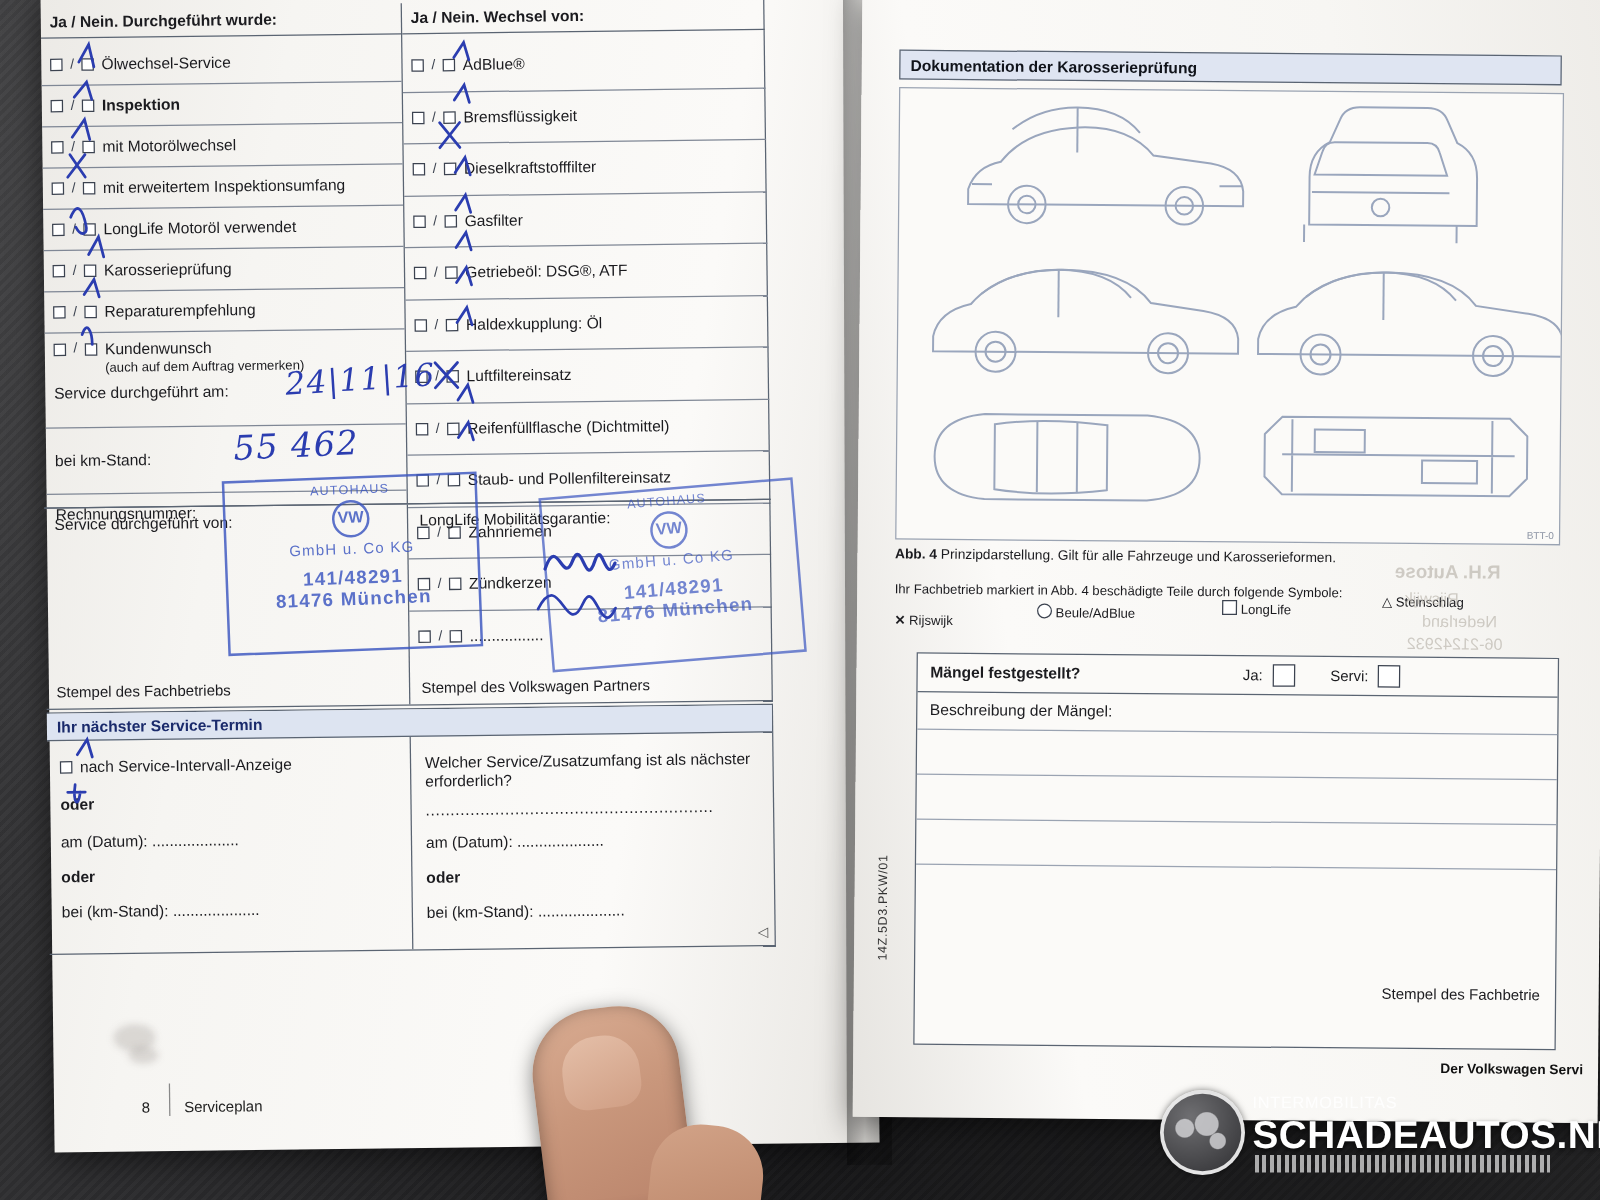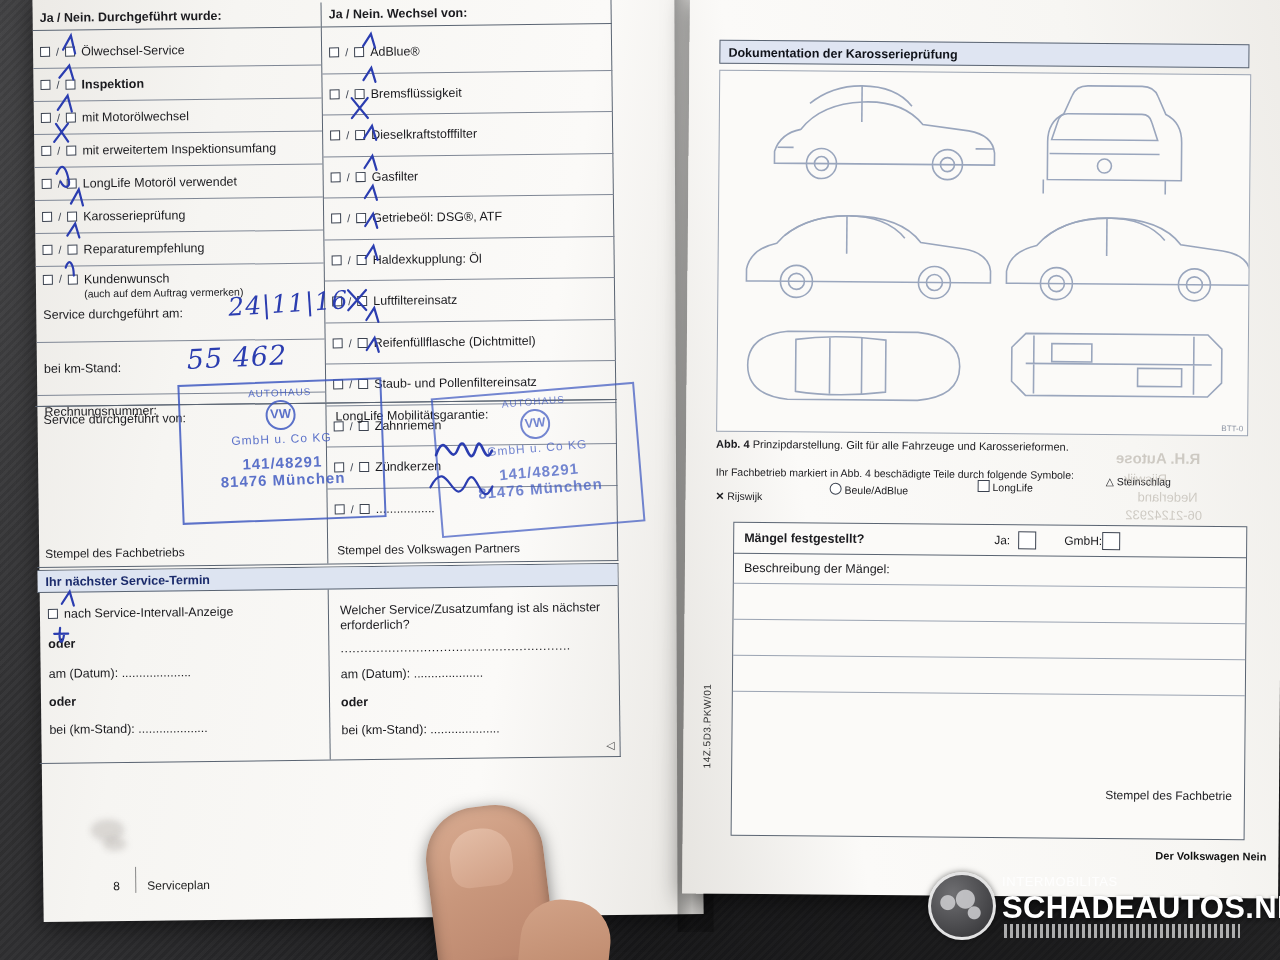--- a/index.html
+++ b/index.html
@@ -501,34 +501,34 @@
       <div class="mark" style="left:420px;top:478px;">
         <span>△</span>
         <span>Steinschlag</span>
       </div>
 
       <div class="maengel" style="left:48px;top:528px;width:512px;height:312px;">
         <div style="position:absolute;left:0;top:0;right:0;height:30px;border-bottom:1px solid #5a6472;">
           <span style="position:absolute;left:10px;top:8px;font-size:12.5px;font-weight:bold;">Mängel festgestellt?</span>
           <span style="position:absolute;left:260px;top:8px;font-size:12px;">Ja:</span>
           <span style="position:absolute;left:284px;top:6px;width:16px;height:16px;border:1.5px solid #3c4350;background:#fff;"></span>
-          <span style="position:absolute;left:330px;top:8px;font-size:12px;">GmbH:</span>
+          <span style="position:absolute;left:330px;top:8px;font-size:12px;">Servi:</span>
           <span style="position:absolute;left:368px;top:6px;width:16px;height:16px;border:1.5px solid #3c4350;background:#fff;"></span>
         </div>
         <div style="position:absolute;left:10px;top:38px;font-size:12.5px;">Beschreibung der Mängel:</div>
         <div style="position:absolute;left:0;top:60px;right:0;height:1px;background:#9aa3b2;"></div>
         <div style="position:absolute;left:0;top:96px;right:0;height:1px;background:#9aa3b2;"></div>
         <div style="position:absolute;left:0;top:132px;right:0;height:1px;background:#9aa3b2;"></div>
         <div style="position:absolute;left:0;top:168px;right:0;height:1px;background:#9aa3b2;"></div>
         <div style="position:absolute;right:12px;bottom:36px;font-size:12px;">Stempel des Fachbetrie</div>
       </div>
 
       <div class="vert" style="left:18px;top:690px;">14Z.5D3.PKW/01</div>
 
-      <div class="footer-right" style="right:12px;bottom:36px;">Der Volkswagen Nein</div>
+      <div class="footer-right" style="right:12px;bottom:36px;">Der Volkswagen Servi</div>
 
       <div class="ghost" style="left:430px;top:452px;font-size:15px;font-weight:bold;">R.H. Autose</div>
       <div class="ghost" style="left:438px;top:474px;">Rijswijk</div>
       <div class="ghost" style="left:452px;top:492px;">Nederland</div>
       <div class="ghost" style="left:440px;top:510px;">06-21242932</div>
     </div>
   </div>
 </div>
 
 <div class="thumb">

